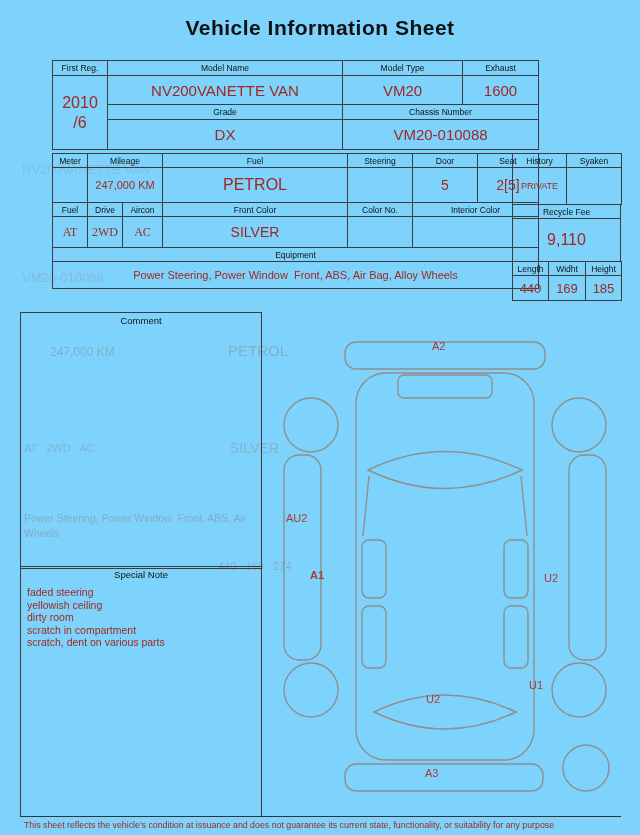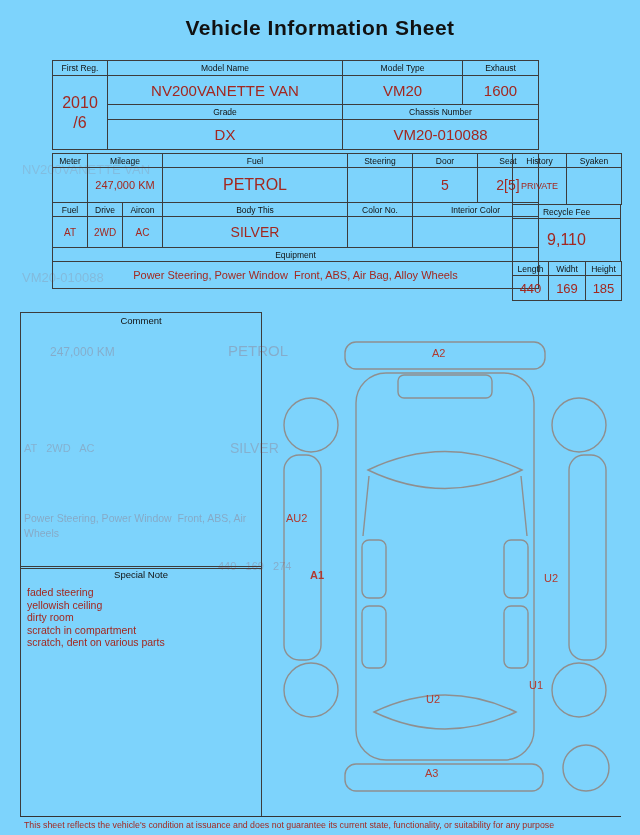--- a/index.html
+++ b/index.html
@@ -7,21 +7,21 @@
   .page{position:relative;width:640px;height:835px;background:#7dd3fc;
         font-family:"Liberation Sans",sans-serif;overflow:hidden;}
   .title{position:absolute;top:16px;left:0;width:640px;text-align:center;
          font-size:21px;font-weight:600;color:#111;letter-spacing:.5px;}
 
   table.t{position:absolute;border-collapse:collapse;table-layout:fixed;background:#fff0;margin-left:32px;}
   .t td{border:1px solid var(--border);padding:0;text-align:center;
         vertical-align:middle;overflow:hidden;}
   .lbl{font-size:8.5px;color:#111;}
   .val{color:var(--red);font-size:13px;}
-  .v11{font-size:11px;} .v12{font-size:10px;} .v13{font-size:13px;}
+  .v11{font-size:11px;} .v12{font-size:12px;font-family:Liberation Serif, serif;} .v13{font-size:13px;}
   .v14{font-size:14px;} .v15{font-size:15px;} .v16{font-size:16px;}
   .v20{font-size:20px;} .v9{font-size:9px;}
   .fr{font-size:16px;text-align:left;padding-left:5px;line-height:1.2;}
   .eq-val{text-align:left;padding-left:5px;white-space:pre;font-size:11px;}
 
   .h13 td{height:13px;} .h14 td{height:14px;} .h26 td{height:26px;}
   .h28 td{height:28px;} .h29 td{height:29px;} .h30 td{height:30px;}
   .h31 td{height:31px;} .h34 td{height:34px;} .h36 td{height:36px;}
   .h42 td{height:42px;} .h24 td{height:24px;} .h26b td{height:26px;}
 
@@ -40,21 +40,21 @@
   .box{position:absolute;border:1px solid var(--border);background:#fff0;}
   #comment{left:20px;top:312px;width:240px;height:255px;}
   #special{left:20px;top:566px;width:240px;height:249px;}
   .box-h{font-size:9.5px;color:#111;text-align:center;padding-top:2px;}
   .notes{padding:6px 0 0 6px;}
   .note{font-size:10.5px;color:var(--red);line-height:12.5px;}
 
   #diagram{position:absolute;left:262px;top:312px;width:358px;height:496px;}
   #diagram svg{position:absolute;left:0;top:0;}
   .dlabel{position:absolute;color:#b03a30;font-size:11px;}
-  .dl-a2{left:170px;top:35px;text-align:center;} .dl-au2{left:24px;top:200px;}
+  .dl-a2{left:170px;top:28px;text-align:center;} .dl-au2{left:24px;top:200px;}
   .dl-a1{left:48px;top:257px;font-weight:bold;} .dl-u2r{left:282px;top:260px;}
   .dl-u1{left:267px;top:367px;} .dl-u2b{left:164px;top:381px;}
   .dl-a3{left:163px;top:455px;}
 
   .ghost{position:absolute;color:var(--red);white-space:pre;}
   .g0{left:22px;top:162px;font-size:13px;opacity:.12;}
   .g1{left:22px;top:270px;font-size:13px;opacity:.14;}
   .g2{left:50px;top:345px;font-size:12px;opacity:.22;}
   .g3{left:228px;top:342px;font-size:15px;opacity:.22;}
   .g4{left:24px;top:442px;font-size:11px;opacity:.2;}
@@ -133,21 +133,21 @@
         <td class="val v11" colspan="2">247,000 KM</td>
         <td class="val v16">PETROL</td>
         <td class="val"></td>
         <td class="val v14">5</td>
         <td class="val v14">2[5]</td>
       </tr>
       <tr class="h13">
         <td class="lbl">Fuel</td>
         <td class="lbl">Drive</td>
         <td class="lbl">Aircon</td>
-        <td class="lbl">Body This</td>
+        <td class="lbl">Front Color</td>
         <td class="lbl">Color No.</td>
         <td class="lbl" colspan="2">Interior Color</td>
       </tr>
       <tr class="h30">
         <td class="val v12">AT</td>
         <td class="val v12">2WD</td>
         <td class="val v12">AC</td>
         <td class="val v14">SILVER</td>
         <td class="val"></td>
         <td class="val" colspan="2"></td>

